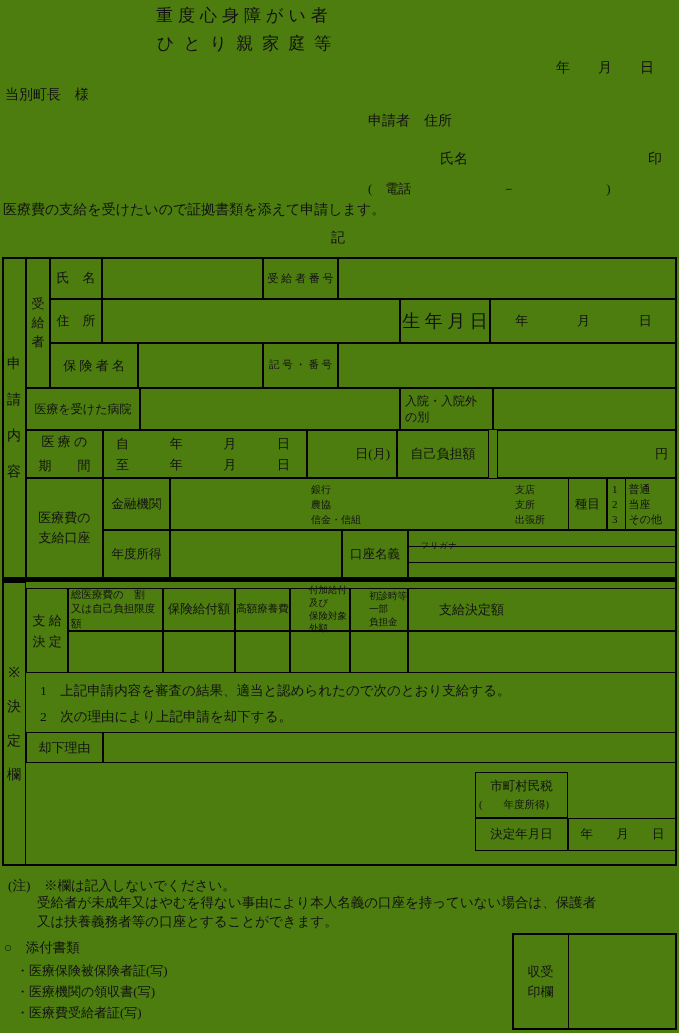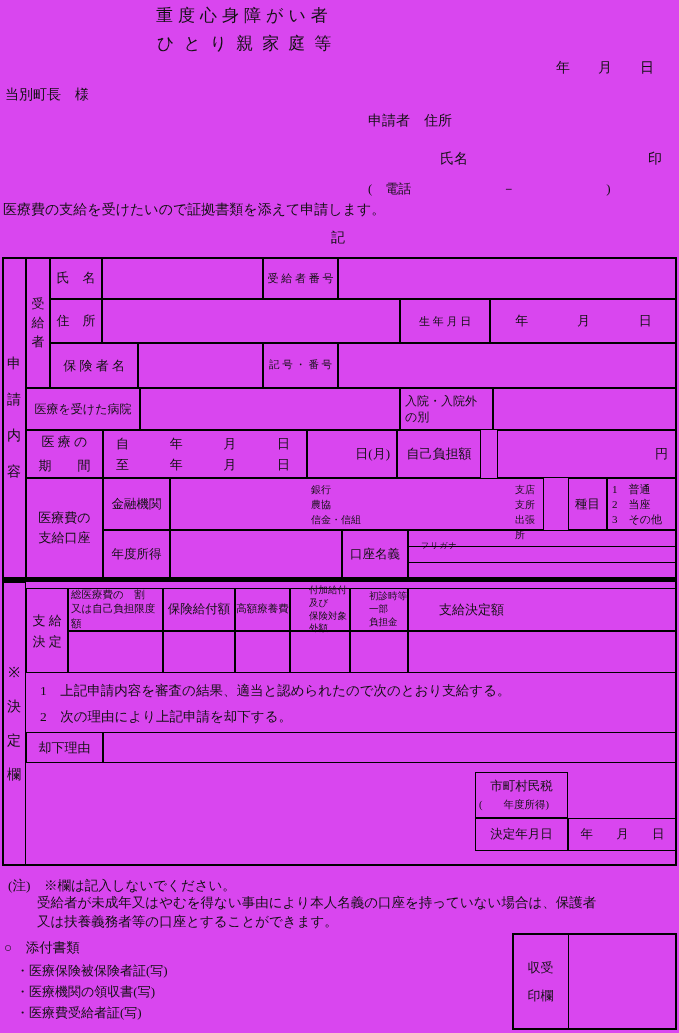--- a/index.html
+++ b/index.html
@@ -2,21 +2,21 @@
 <html><head>
 <meta charset="utf-8">
 <style>
   * { margin:0; padding:0; box-sizing:border-box; }
   html,body { background:#fff; }
   body {
     width:679px; height:1033px; position:relative;
     font-family:"Liberation Serif","DejaVu Serif",serif;
     color:#111;
   }
-  .page { position:relative; width:679px; height:1033px; overflow:hidden; background:#d946ef; }
+  .page { position:relative; width:679px; height:1033px; overflow:hidden; background:#4d7c0f; }
   .t { position:absolute; white-space:pre; font-size:14px; }
   .pre { white-space:pre-line; }
   .c {
     position:absolute; border:1px solid #000;
     display:flex; align-items:center; justify-content:center;
     text-align:center; font-size:13px; line-height:1.35;
   }
   .left  { justify-content:flex-start; text-align:left; }
   .right { justify-content:flex-end;  text-align:right; }
   .a { position:absolute; }
@@ -51,21 +51,21 @@
 給
 者</div>
 
   <div class="c" style="left:50px;top:257px;width:52px;height:42px;">氏　名</div>
   <div class="c" style="left:102px;top:257px;width:161px;height:42px;"></div>
   <div class="c" style="left:263px;top:257px;width:75px;height:42px;font-size:11px;">受 給 者 番 号</div>
   <div class="c" style="left:338px;top:257px;width:339px;height:42px;"></div>
 
   <div class="c" style="left:50px;top:299px;width:52px;height:44px;">住　所</div>
   <div class="c" style="left:102px;top:299px;width:298px;height:44px;"></div>
-  <div class="c" style="left:400px;top:299px;width:90px;height:44px;font-size:11px;">生 年 月 日</div>
+  <div class="c" style="left:400px;top:299px;width:90px;height:44px;font-size:18px;">生 年 月 日</div>
   <div class="c" style="left:490px;top:299px;width:187px;height:44px;">
     <div class="drow">
       <span>年</span>
       <span>月</span>
       <span>日</span>
     </div>
   </div>
 
   <div class="c" style="left:50px;top:343px;width:88px;height:45px;">保 険 者 名</div>
   <div class="c" style="left:138px;top:343px;width:125px;height:45px;"></div>
@@ -88,29 +88,29 @@
       <span>日</span>
     </div>
     <div class="prow">
       <span>至</span>
       <span>年</span>
       <span>月</span>
       <span>日</span>
     </div>
   </div>
   <div class="c right" style="left:307px;top:430px;width:90px;height:48px;padding-right:6px;">日(月)</div>
-  <div class="c" style="left:397px;top:430px;width:84px;height:48px;">自己負担額</div>
+  <div class="c" style="left:397px;top:430px;width:92px;height:48px;">自己負担額</div>
   <div class="c right" style="left:497px;top:430px;width:180px;height:48px;padding-right:8px;">
     <span>円</span>
   </div>
 
   <div class="c pre" style="left:26px;top:478px;width:77px;height:100px;line-height:20px;">医療費の
 支給口座</div>
   <div class="c" style="left:103px;top:478px;width:67px;height:52px;font-size:12.5px;">金融機関</div>
-  <div class="c" style="left:170px;top:478px;width:374px;height:52px;">
+  <div class="c" style="left:170px;top:478px;width:456px;height:52px;">
     <div class="a pre" style="left:140px;top:3px;font-size:10px;line-height:15px;text-align:left;">銀行
 農協
 信金・信組</div>
     <div class="a pre" style="left:344px;top:3px;font-size:10px;line-height:15px;text-align:left;">支店
 支所
 出張所</div>
   </div>
   <div class="c" style="left:568px;top:478px;width:39px;height:52px;font-size:12.5px;">種目</div>
   <div class="c pre left" style="left:607px;top:478px;width:70px;height:52px;font-size:11px;line-height:15px;padding-left:4px;">1　普通
 2　当座
@@ -168,17 +168,17 @@
 
   <div class="t" style="left:8px;top:877px;font-size:13.5px;">(注)　※欄は記入しないでください。</div>
   <div class="t pre" style="left:37px;top:894px;font-size:13.5px;line-height:18.5px;">受給者が未成年又はやむを得ない事由により本人名義の口座を持っていない場合は、保護者
 又は扶養義務者等の口座とすることができます。</div>
   <div class="t" style="left:4px;top:939px;font-size:13.5px;">○　添付書類</div>
   <div class="t" style="left:16px;top:962px;font-size:13px;">・医療保険被保険者証(写)</div>
   <div class="t" style="left:16px;top:983px;font-size:13px;">・医療機関の領収書(写)</div>
   <div class="t" style="left:16px;top:1004px;font-size:13px;">・医療費受給者証(写)</div>
 
   <div class="a" style="left:512px;top:933px;width:165px;height:97px;border:2px solid #000;"></div>
-  <div class="c pre" style="left:512px;top:933px;width:57px;height:97px;line-height:28px;">収受
+  <div class="c pre" style="left:512px;top:933px;width:57px;height:97px;line-height:20px;">収受
 印欄</div>
   <div class="a" style="left:569px;top:935px;width:106px;height:93px;"></div>
 
 </div>
 
 </body></html>

